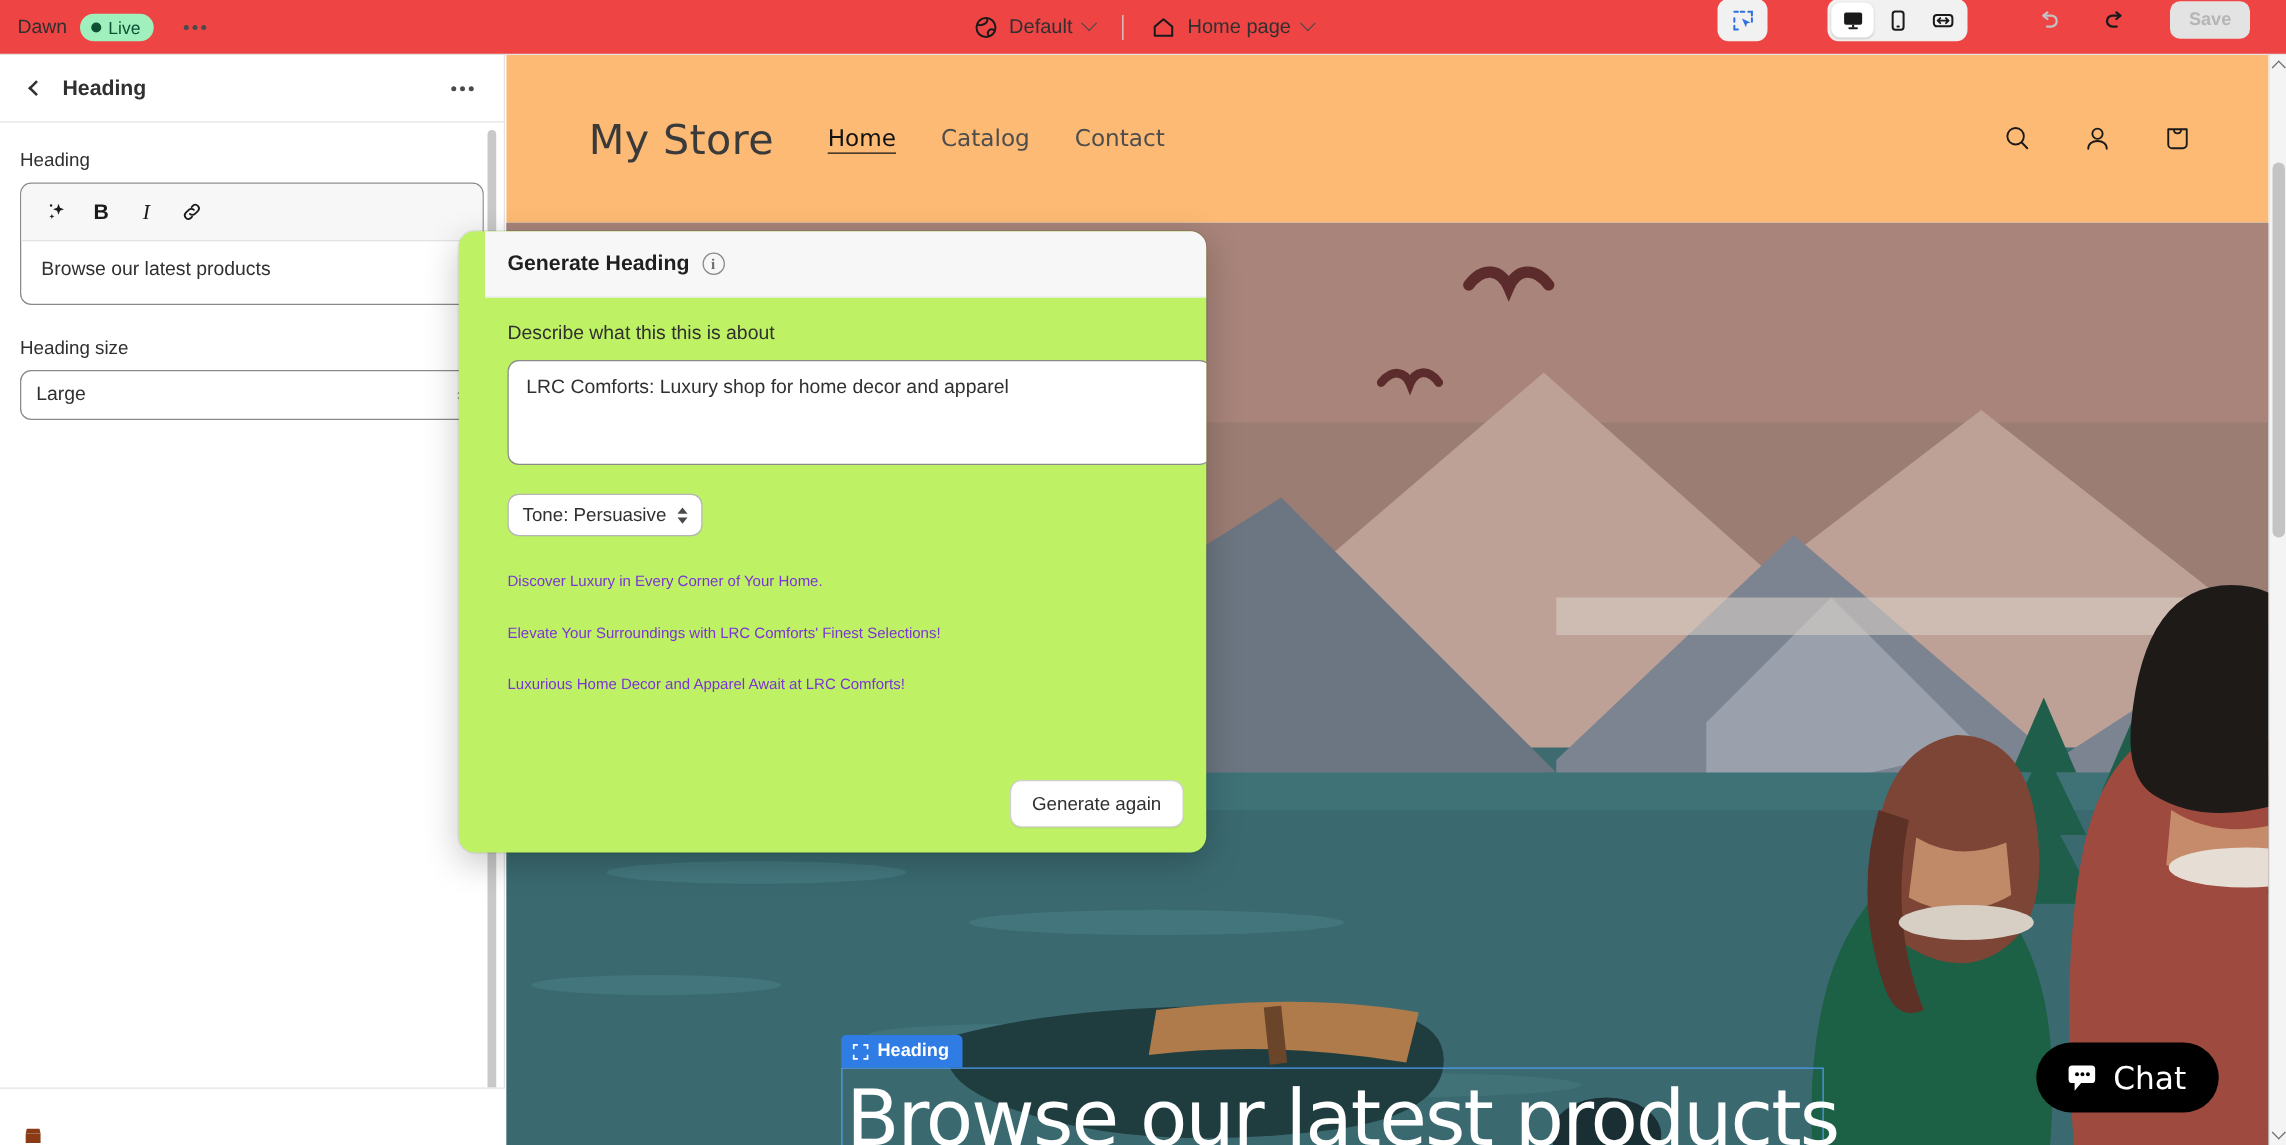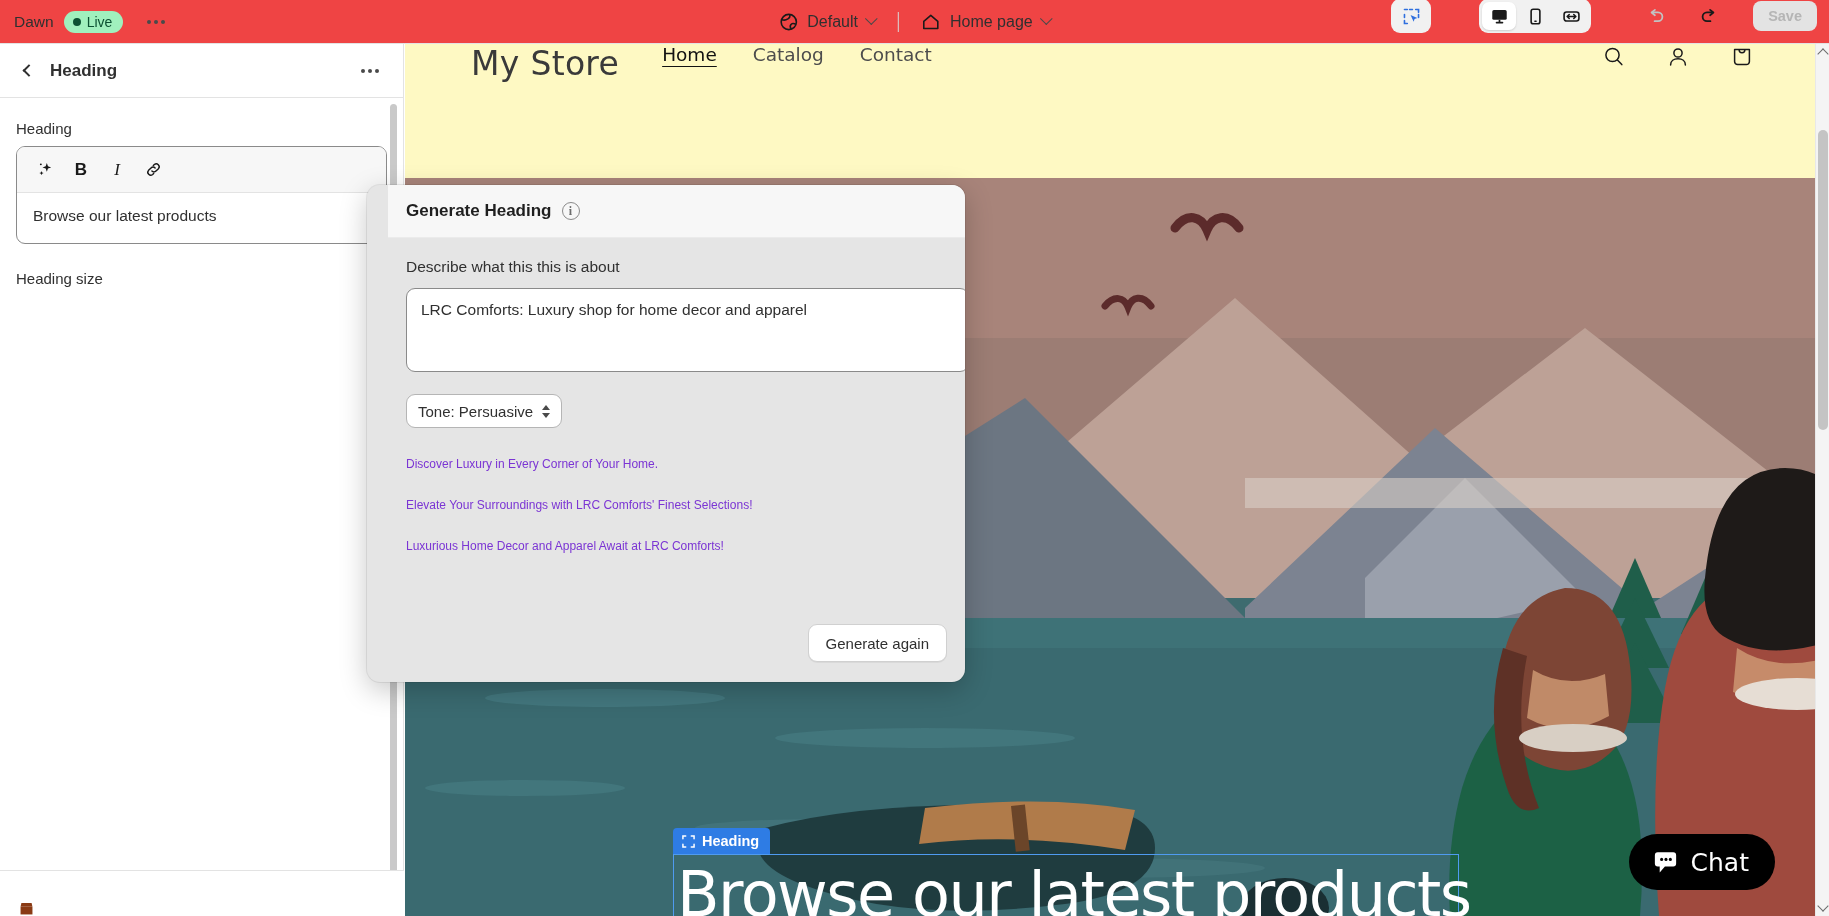--- a/index.html
+++ b/index.html
@@ -42,21 +42,21 @@
     display: flex; align-items: center; gap: 9px;
     padding: 6px 10px; border-radius: 8px; cursor: pointer;
     font-size: 16px; color: #303030;
   }
   .vdiv { width: 1px; height: 20px; background: #d9d9d9; margin: 0 12px; }
   .chev { display: inline-block; width: 9px; height: 9px;
     border-right: 1.7px solid #4a4a4a; border-bottom: 1.7px solid #4a4a4a;
     transform: rotate(45deg) translate(-2px,-2px); }
 
   .tb-right {
-    position: absolute; right: 12px; top: 0; height: 32px;
+    position: absolute; right: 29px; top: 0; height: 32px;
     display: flex; align-items: center; gap: 19px;
   }
   .seg-group { display: flex; align-items: center; background: #f1f1f1;
     border-radius: 9px; padding: 3px; gap: 2px; }
   .seg-btn {
     width: 34px; height: 28px; border-radius: 7px; border: none; background: transparent;
     display: flex; align-items: center; justify-content: center; cursor: pointer;
   }
   .seg-btn.active { background: #ffffff; box-shadow: 0 1px 2px rgba(0,0,0,.15); }
   .seg-sep { width: 10px; }
@@ -130,21 +130,21 @@
     padding-left: 18px; gap: 10px; overflow: hidden; background: #fff;
   }
   .sb-footer-text { font-size: 15px; color: #8a3a14; margin-top: 26px; }
 
   
   .canvas {
     position: absolute; left: 405px; top: 44px;
     width: 1410px; height: 872px; background: #fff; overflow: hidden;
   }
   .store-header {
-    height: 134px; background: #fef9c3; display: flex; align-items: flex-start;
+    height: 134px; background: #fdba74; display: flex; align-items: center;
     padding: 0 60px 0 66px;
   }
   .store-logo { font-size: 33px; color: #3a3a3a; font-family: "DejaVu Sans", sans-serif;
     font-weight: 400; letter-spacing: .3px; }
   .store-nav { display: flex; gap: 36px; margin-left: 43px; }
   .store-nav a { font-size: 18.5px; color: #4d4d4d; text-decoration: none;
     font-family: "DejaVu Sans", sans-serif; cursor: pointer; }
   .store-nav a.active { color: #121212; text-decoration: underline; text-underline-offset: 5px; }
   .store-icons { margin-left: auto; display: flex; align-items: center; gap: 38px; }
   .store-icons svg { cursor: pointer; }
@@ -186,21 +186,21 @@
     height: 300px; background: #c4c4c4; border-radius: 5px; }
   .cs-arrow { position: absolute; left: 3px; width: 8px; height: 8px; }
   .cs-arrow.up { top: 6px; border-left: 1.6px solid #6b6b6b; border-top: 1.6px solid #6b6b6b;
     transform: rotate(45deg); }
   .cs-arrow.dn { bottom: 6px; border-right: 1.6px solid #6b6b6b; border-bottom: 1.6px solid #6b6b6b;
     transform: rotate(45deg); }
 
   
   .popover {
     position: absolute; left: 367px; top: 185px; width: 598px; height: 497px;
-    background: #e5e5e5; border-radius: 13px; z-index: 50;
+    background: #bef264; border-radius: 13px; z-index: 50;
     box-shadow: 0 0 0 1px rgba(0,0,0,.07), 0 8px 28px rgba(0,0,0,.22);
     display: flex; flex-direction: column; overflow: hidden; padding-left: 21px;
   }
   .pop-header {
     height: 53px; background: #f7f7f7; border-bottom: 1px solid #ebebeb;
     display: flex; align-items: center; gap: 10px; padding: 0 18px;
   }
   .pop-title { font-size: 17px; font-weight: 700; color: #1f1f1f; }
   .info-icon {
     width: 18px; height: 18px; border-radius: 50%; border: 1.6px solid #8a8a8a;
@@ -348,20 +348,27 @@
           <svg width="19" height="19" viewBox="0 0 20 20" fill="none">
             <path d="M8.3 11.7a3 3 0 0 0 4.3 0l2.6-2.6a3.05 3.05 0 0 0-4.3-4.3l-1.1 1.1" stroke="#1a1a1a" stroke-width="1.5" stroke-linecap="round"></path>
             <path d="M11.7 8.3a3 3 0 0 0-4.3 0l-2.6 2.6a3.05 3.05 0 0 0 4.3 4.3l1.1-1.1" stroke="#1a1a1a" stroke-width="1.5" stroke-linecap="round"></path>
           </svg>
         </button>
       </div>
       <div class="rt-area" contenteditable="true" style="">Browse our latest products</div>
     </div>
 
     <div class="field-label" style="margin-top:26px;">Heading size</div>
+    <div class="select-box">
+      <span>Large</span>
+      <span class="select-arrows">
+        <i class="up"></i>
+          <i class="dn"></i>
+      </span>
+    </div>
 
     <div class="sb-scrollbar">
       <div class="sb-scroll-track">
         <div class="sb-scroll-thumb"></div>
       </div>
     </div>
   </div>
 
   <div class="sb-footer">
     <svg width="17" height="17" viewBox="0 0 20 20" style="margin-top:30px;">

